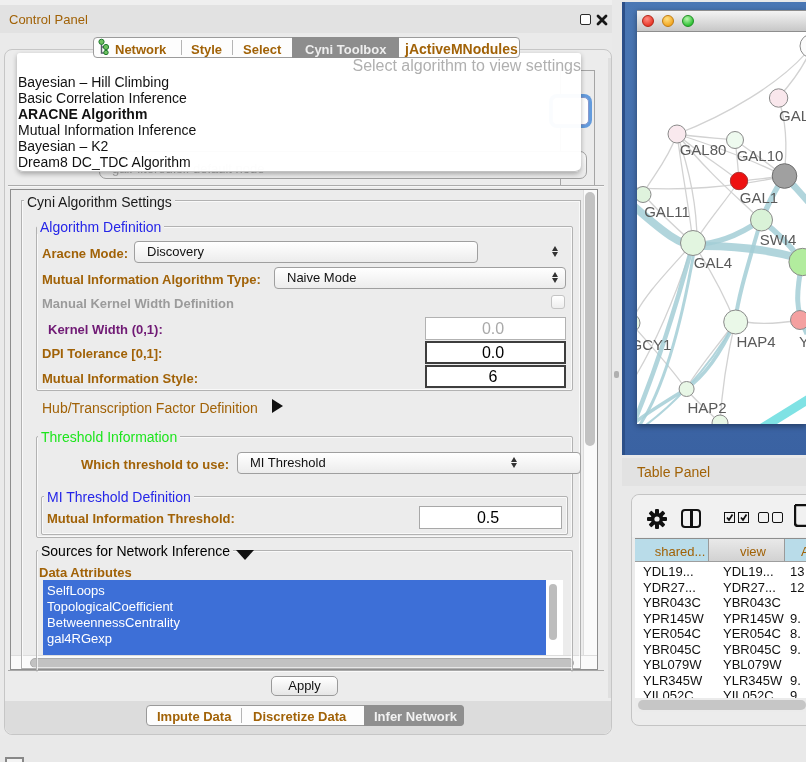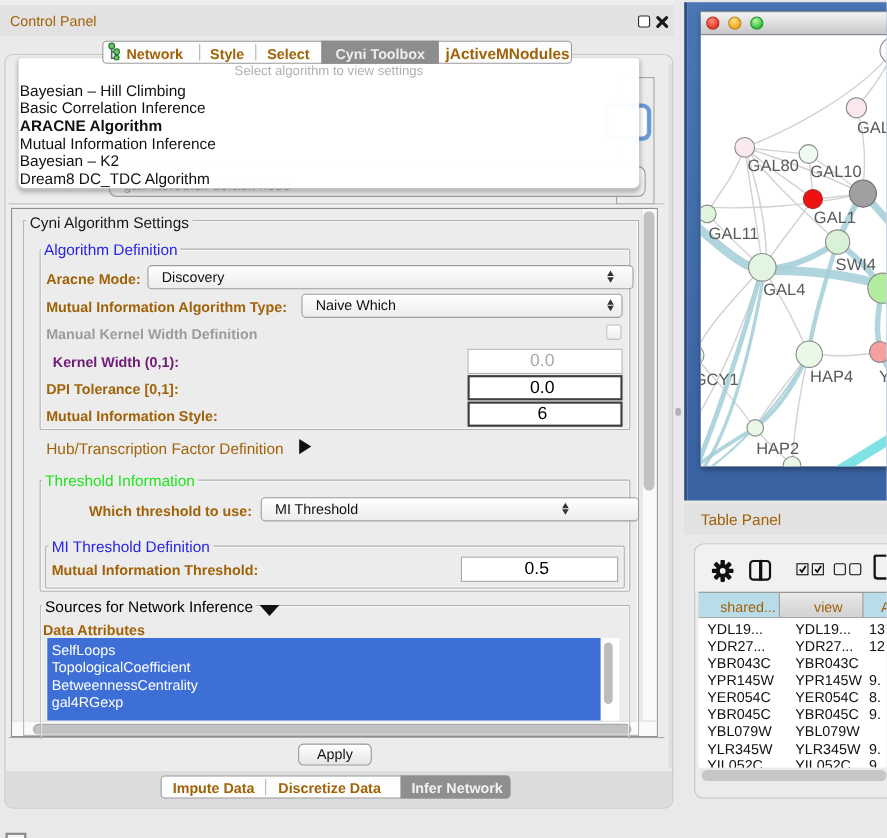--- a/index.html
+++ b/index.html
@@ -26,21 +26,21 @@
 
 <div class="a" style="left:4px;top:49px;width:608px;height:686px;background:#ececec;border:1px solid #c6c6c6;border-radius:8px"></div>
 <div class="a" style="left:5px;top:701px;width:606px;height:33px;background:#dcdcdc;border-radius:0 0 8px 8px"></div>
 
 <div class="a" style="left:560px;top:70px;width:35px;height:116px;border:1px solid #a5a5a5;background:#ececec"></div>
 <div class="a" style="left:552px;top:97px;width:37px;height:28px;border-radius:5px;background:#fff;border:1px solid #8899cc;box-shadow:0 0 0 3px #639bdd"></div>
 <div class="a" style="left:99px;top:151px;width:488px;height:28px;border:1px solid #a0a0a0;border-radius:7px;background:linear-gradient(#fcfcfc,#e9e9e9)"></div>
 <div class="a" style="left:112px;top:161px;font-size:13px;color:#a8a8a8">galFiltered.sif  default  node</div>
 
 <div class="a" style="left:17px;top:53px;width:564px;height:119px;background:rgba(255,255,255,.97);border-radius:3px 3px 6px 6px;border-bottom:1px solid #c2c2c2;box-shadow:0 2px 5px rgba(0,0,0,.3)"></div>
-<div class="a" style="left:17px;top:57px;width:564px;text-align:center;font-size:12px;color:#b0b0b0">Select algorithm to view settings</div>
+<div class="a" style="left:17px;top:57px;width:564px;text-align:right;font-size:16px;color:#b0b0b0">Select algorithm to view settings</div>
 <div class="a" style="left:18px;top:74px;font-size:14px;color:#111;line-height:16px">Bayesian – Hill Climbing<br>Basic Correlation Inference<br><b>ARACNE Algorithm</b><br>Mutual Information Inference<br>Bayesian – K2<br>Dream8 DC_TDC Algorithm</div>
 <div class="a" style="left:608px;top:58px;width:3px;height:640px;background:#dfdfdf"></div>
 
 <div class="a" style="left:93px;top:37px;width:427px;height:21px;background:#fdfdfd;border:1px solid #9b9b9b;border-radius:4px;"></div>
 <div class="a" style="left:292px;top:37px;width:107px;height:21px;background:#8d8d8d"></div>
 <div class="a" style="left:181px;top:40px;width:1px;height:15px;background:#b5b5b5"></div>
 <div class="a" style="left:232px;top:40px;width:1px;height:15px;background:#b5b5b5"></div>
 <svg class="a" style="left:96px;top:38px" width="14" height="17" viewBox="0 0 14 17">
     <g stroke="#5a5f6e" stroke-width="1.4" fill="none">
       <path d="M5.5 5 V15 H9.5 M5.5 9 H9.5"></path>
@@ -65,24 +65,24 @@
 <div class="a" style="left:585px;top:192px;width:10px;height:254px;background:#c2c2c2;border-radius:5px"></div>
 <div class="a" style="left:11px;top:655px;width:586px;height:14px;background:#fafafa;border-top:1px solid #dddddd"></div>
 <div class="a" style="left:30px;top:658px;width:544px;height:10px;background:#c2c2c2;border:1px solid #ababab;border-radius:5px"></div>
 
 <div class="grp" style="left:21px;top:200px;width:560px;height:469px;border-radius:0"></div>
 <div class="glab" style="left:24px;top:195px;color:#1a1a1a;font-size:14px">Cyni Algorithm Settings</div>
 
 <div class="grp" style="left:36px;top:226px;width:537px;height:165px"></div>
 <div class="glab" style="left:37px;top:220px;color:#2525e8;font-size:14px">Algorithm Definition</div>
 <div class="a lbl b" style="left:42px;top:246px">Aracne Mode:</div>
-<div class="combo" style="left:134px;top:241px;width:442px;height:22px">Discovery</div>
+<div class="combo" style="left:134px;top:241px;width:344px;height:22px">Discovery</div>
 <div class="spin" style="left:552px;top:246px"></div>
 <div class="a lbl b" style="left:42px;top:272px">Mutual Information Algorithm Type:</div>
-<div class="combo" style="left:274px;top:267px;width:292px;height:22px">Naive Which</div>
+<div class="combo" style="left:274px;top:267px;width:292px;height:22px">Naive Mode</div>
 <div class="spin" style="left:552px;top:272px"></div>
 <div class="a lbl b" style="left:42px;top:296px;color:#9b9b9b">Manual Kernel Width Definition</div>
 <div class="a" style="left:551px;top:295px;width:14px;height:14px;border:1px solid #c4c4c4;border-radius:3px;background:linear-gradient(#ffffff,#ededed)"></div>
 <div class="a lbl b" style="left:48px;top:322px;color:#701a75">Kernel Width (0,1):</div>
 <div class="fld" style="left:425px;top:317px;width:141px;height:23px;border:1px solid #b2b2b2;color:#a9a9a9">0.0</div>
 <div class="a lbl b" style="left:42px;top:346px">DPI Tolerance [0,1]:</div>
 <div class="fld" style="left:425px;top:341px;width:141px;height:23px;border:2px solid #3e3e3e;line-height:19px">0.0</div>
 <div class="a lbl b" style="left:42px;top:371px">Mutual Information Style:</div>
 <div class="fld" style="left:425px;top:365px;width:141px;height:23px;border:2px solid #3e3e3e;line-height:19px">6</div>
 <div class="a lbl" style="left:42px;top:400px;font-size:14px">Hub/Transcription Factor Definition</div>

